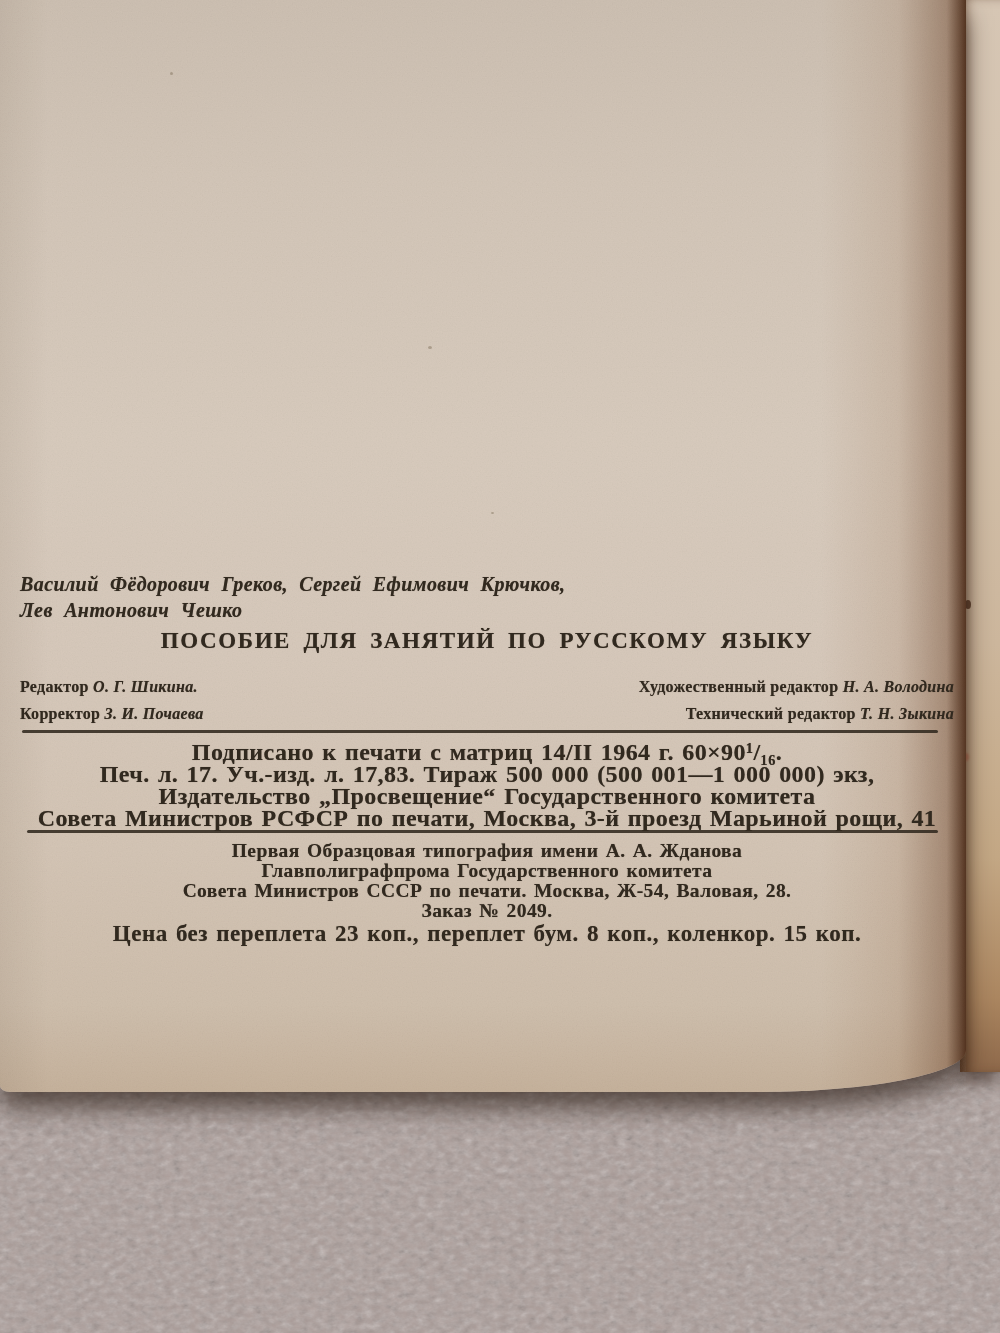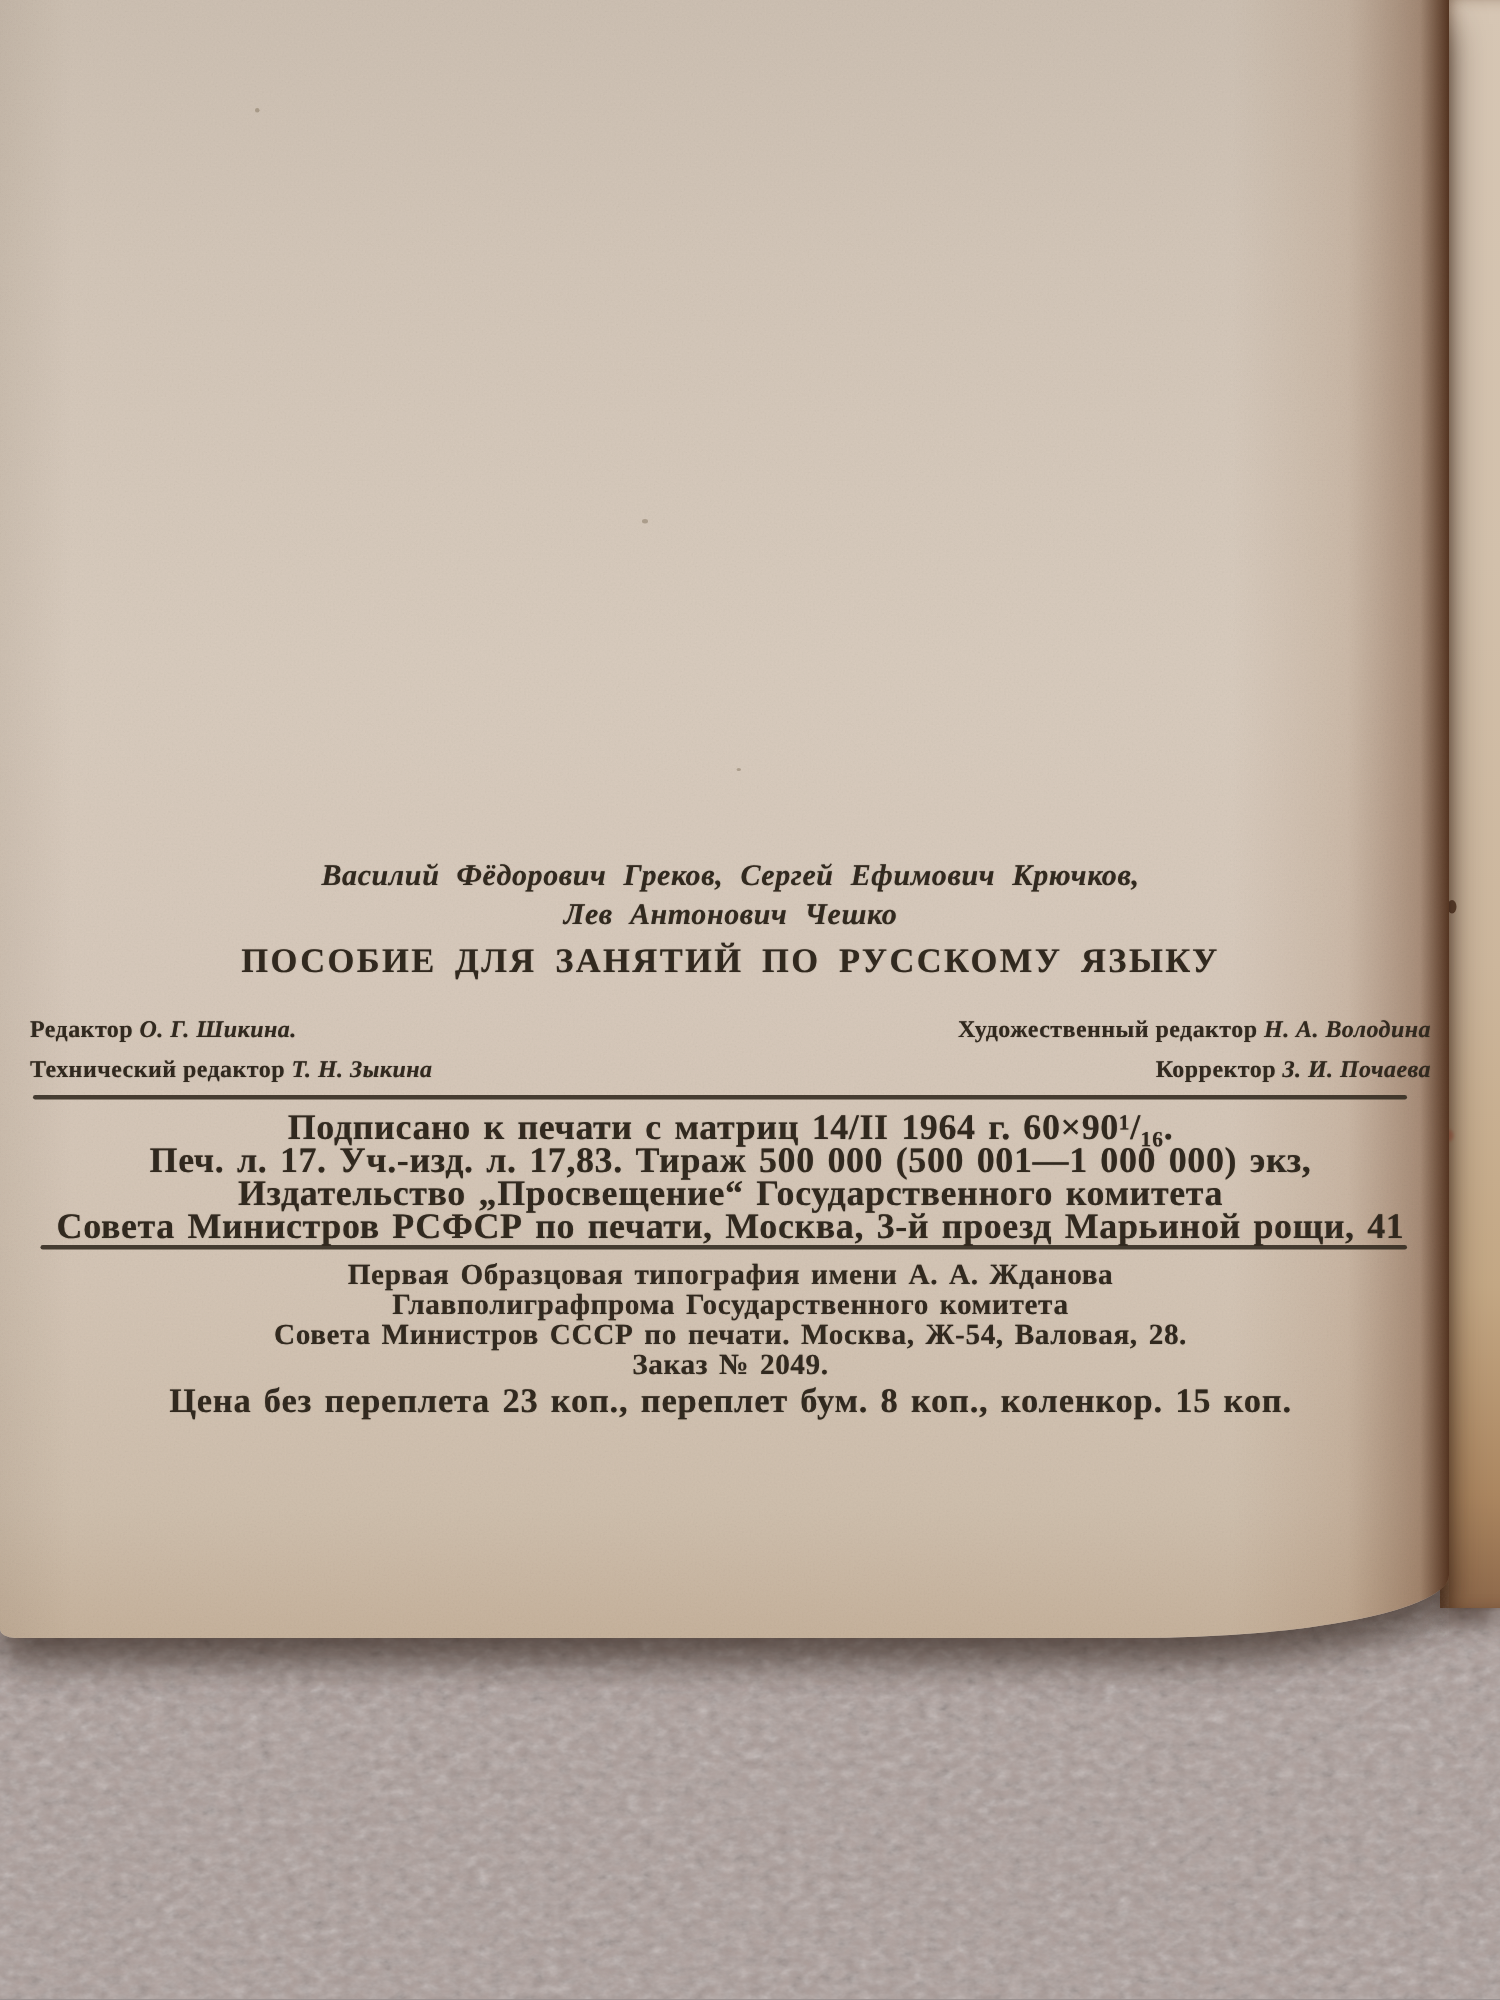--- a/index.html
+++ b/index.html
@@ -47,21 +47,21 @@
   .paper-speck{position:absolute;border-radius:50%;background:#7b6a55;opacity:.45;}
 
   
   .print{
     position:absolute;left:20px;top:560px;width:934px;z-index:4;
     color:var(--ink,#31291f);
     text-shadow:0 0 .7px rgba(45,34,22,0.55);
     font-weight:700;
   }
   .authors{
-    margin-top:11px;text-align:center;font-style:italic;font-size:20px;line-height:26px;
+    margin-top:11px;font-style:italic;font-size:20px;line-height:26px;
     letter-spacing:.4px;word-spacing:6px;
   }
   .book-title{
     margin-top:4px;text-align:center;font-size:23px;line-height:28px;
     letter-spacing:1.6px;word-spacing:5px;white-space:nowrap;
   }
   .ed-rows{margin-top:18px;font-size:16px;line-height:27px;letter-spacing:.3px;}
   .ed-row{display:flex;justify-content:space-between;}
   .ed-row .nm{font-style:italic;}
   .rule{height:3px;background:var(--ink,#31291f);border-radius:2px;opacity:.88;}
@@ -118,26 +118,26 @@
             <span>Редактор</span>
             <span class="nm">О. Г. Шикина.</span>
           </div>
           <div>
             <span>Художественный редактор</span>
             <span class="nm">Н. А. Володина</span>
           </div>
         </div>
         <div class="ed-row">
           <div>
+            <span>Корректор</span>
+            <span class="nm">З. И. Почаева</span>
+          </div>
+          <div>
             <span>Технический редактор</span>
             <span class="nm">Т. Н. Зыкина</span>
-          </div>
-          <div>
-            <span>Корректор</span>
-            <span class="nm">З. И. Почаева</span>
           </div>
         </div>
       </div>
 
       <div class="rule rule-1"></div>
 
       <div class="imprint">
         <div class="ln">Подписано к печати с матриц 14/II 1964 г. 60×90¹/₁₆.</div>
         <div class="ln">Печ. л. 17. Уч.-изд. л. 17,83. Тираж 500 000 (500 001—1 000 000) экз,</div>
         <div class="ln">Издательство „Просвещение“ Государственного комитета</div>

